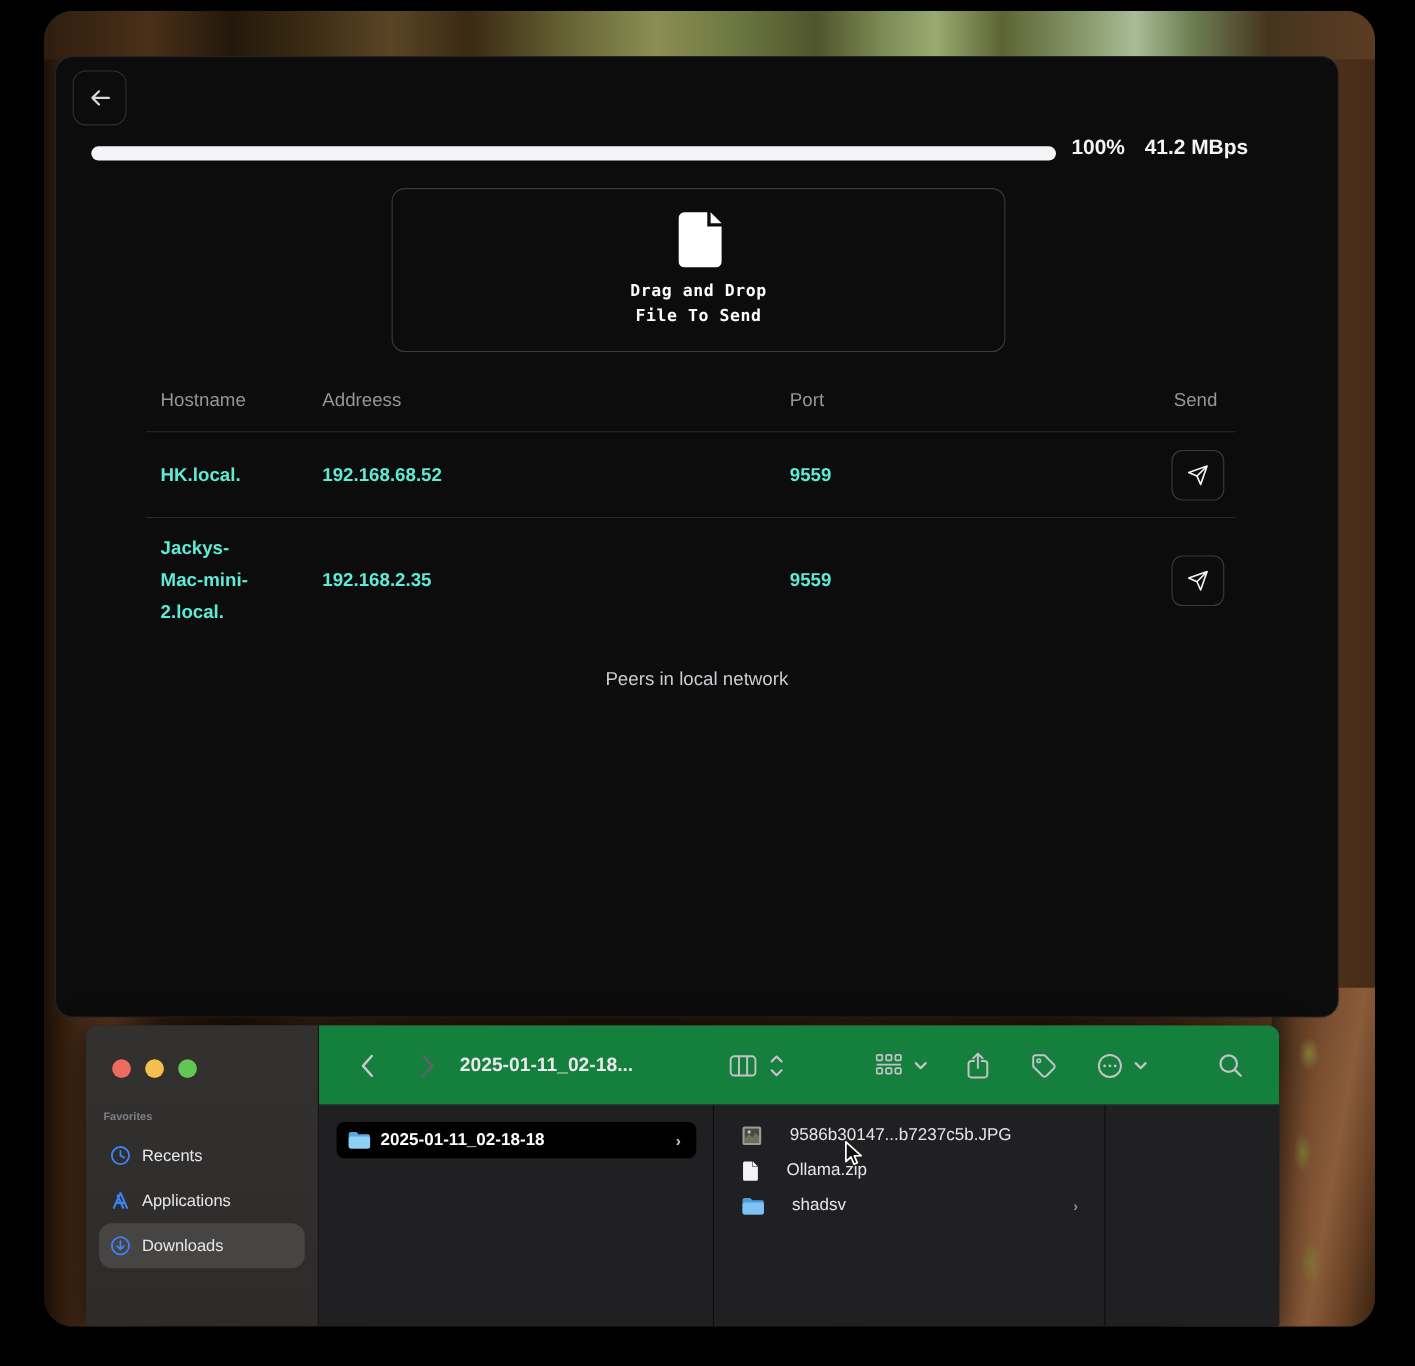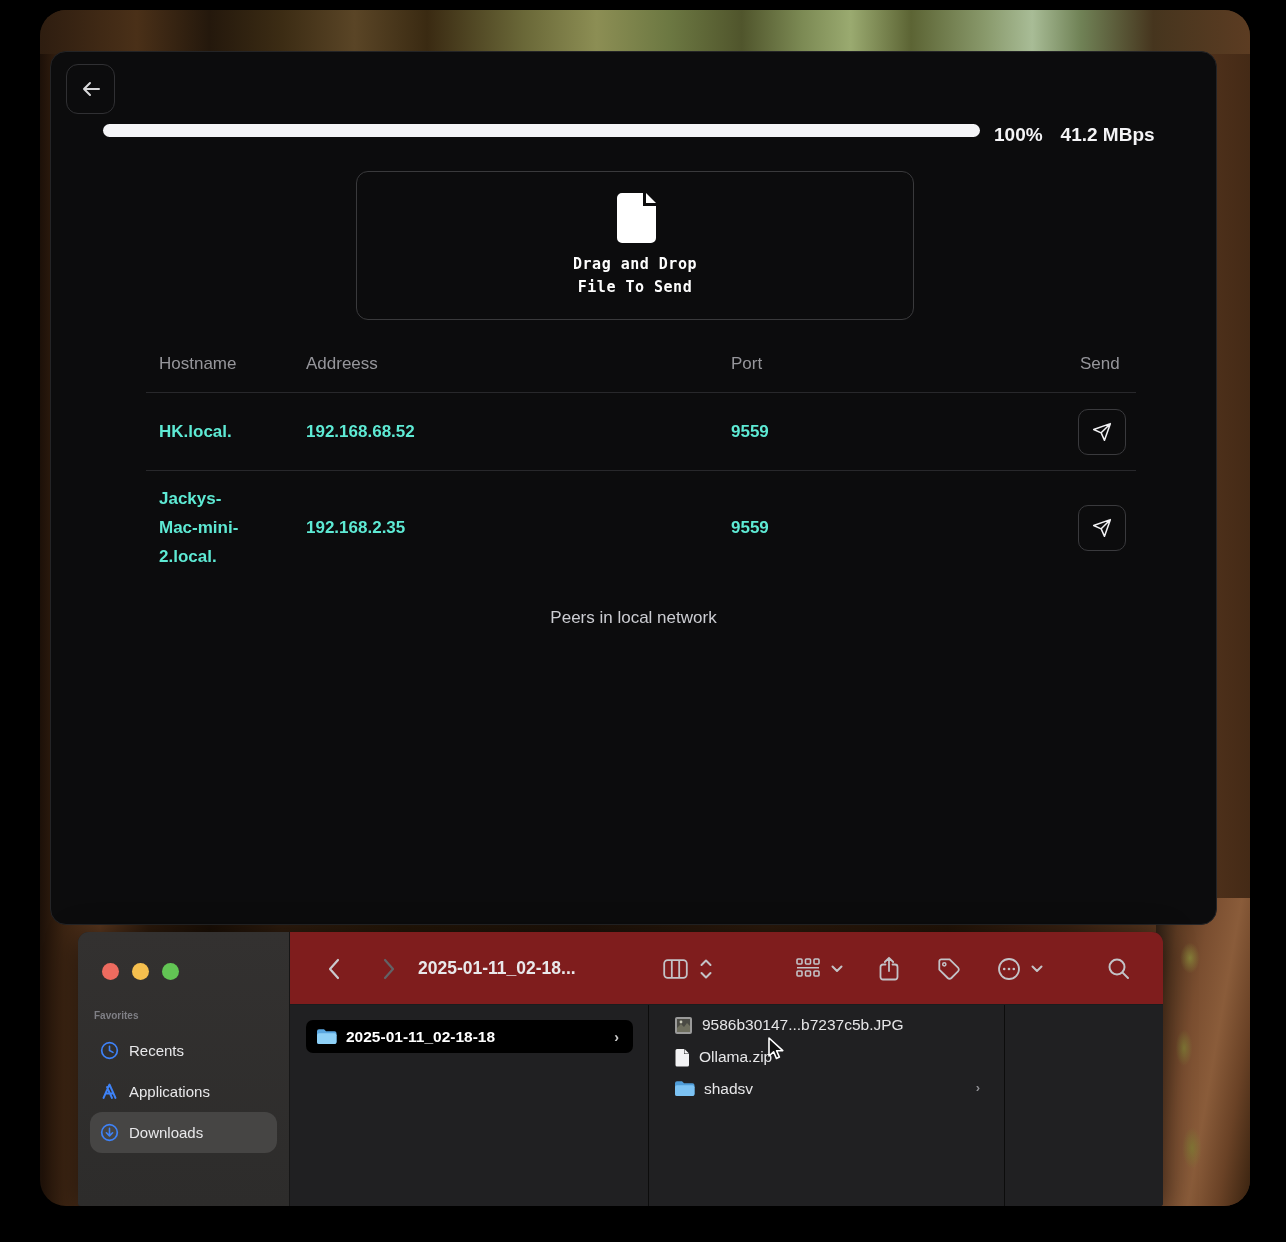--- a/index.html
+++ b/index.html
@@ -13,31 +13,31 @@
   .wp-right { position:absolute; right:0; top:888px; width:94px; height:308px;
     background:
       radial-gradient(14px 22px at 34px 60px, rgba(140,145,60,.75), transparent 70%),
       radial-gradient(12px 26px at 28px 150px, rgba(130,135,55,.7), transparent 70%),
       radial-gradient(14px 30px at 36px 250px, rgba(125,130,50,.65), transparent 70%),
       linear-gradient(100deg,#241a12 0%,#5c3a22 18%,#7a4e30 38%,#8a5c3a 58%,#6a4226 78%,#38220f 100%); }
 
   
   .app-window { position:absolute; left:10px; top:41px; width:1167px; height:874px; background:#0c0c0d; border:1px solid #242426; border-radius:16px; }
   .back-btn { position:absolute; left:15px; top:12px; width:49px; height:50px; background:transparent; border:1.5px solid #303033; border-radius:12px; color:#d9d9db; font-size:22px; line-height:46px; text-align:center; cursor:default; }
-  .progress-row { position:absolute; left:52px; top:72px; width:1105px; display:flex; align-items:flex-start; }
+  .progress-row { position:absolute; left:32px; top:72px; width:1105px; display:flex; align-items:flex-end; }
   .pbar { width:877px; height:13px; border-radius:7px; background:#f5f5f7; }
   .ptext { color:#f4f4f6; font-size:19px; font-weight:700; }
   .ptext.pct { margin-left:14px; }
   .ptext.spd { margin-left:18px; }
 
   .dropzone { position:absolute; left:305px; top:119px; width:558px; height:149px; border:1px solid #3a3a3c; border-radius:12px;
     display:flex; flex-direction:column; align-items:center; justify-content:center; }
   .dz-text { margin-top:9px; font-family:"DejaVu Sans Mono", monospace; font-weight:700; font-size:15px; line-height:23px; color:#fdfdfd; text-align:center; letter-spacing:.5px; }
 
-  .peer-table { position:absolute; left:95px; top:296px; width:990px; }
+  .peer-table { position:absolute; left:82px; top:296px; width:990px; }
   .thead, .trow { display:grid; grid-template-columns:147px 425px 347px 1fr; padding-left:13px; align-items:center; }
   .thead { height:45px; align-items:start; padding-top:6px; border-bottom:1px solid #28282b; color:#96969b; font-size:17px; font-weight:500; }
   .thead .c4 { padding-left:2px; }
   .trow { color:#5eead4; font-size:17px; font-weight:700; }
   .trow.r1 { height:78px; border-bottom:1px solid #28282b; }
   .trow.r2 { height:113px; }
   .cell-host { display:inline-block; width:92px; line-height:29px; }
   .send-btn { width:48px; height:46px; background:transparent; border:1.5px solid #3a3a3d; border-radius:10px; display:flex; align-items:center; justify-content:center; cursor:default; }
   .app-footer { position:absolute; left:0; top:556px; width:100%; text-align:center; color:#cccdd2; font-size:17px; font-weight:400; }
 
@@ -47,41 +47,41 @@
   .traffic { position:absolute; left:24px; top:31px; display:flex; gap:13px; }
   .tl { width:17px; height:17px; border-radius:50%; }
   .tl.red { background:#ed6b5f; } .tl.yellow { background:#f5bf4e; } .tl.green { background:#62c554; }
   .fav-section { position:absolute; left:0; top:78px; width:100%; }
   .fav-label { margin-left:16px; font-size:10px; font-weight:700; color:#7f7f85; }
   .side-list { list-style:none; margin-top:9px; padding:0 12px; }
   .side-item { height:41px; display:flex; align-items:center; gap:10px; padding-left:10px; border-radius:9px; color:#e8e8ea; font-size:15px; font-weight:500; }
   .side-item.selected { background:#464544;border-radius:12px; }
   .side-item .sicon { width:19px; height:19px; display:flex; align-items:center; justify-content:center; }
 
-  .toolbar { position:absolute; left:212px; top:0; right:0; height:73px; background:#7f1d1d; border-bottom:1px solid #1c1c1e; }
+  .toolbar { position:absolute; left:212px; top:0; right:0; height:73px; background:#15803d; border-bottom:1px solid #1c1c1e; }
   .tb { position:absolute; top:0; height:73px; display:flex; align-items:center; justify-content:center; color:#c3c3c7; }
   .nav-back { left:28px; width:30px; color:#cacace; }
   .nav-fwd { left:84px; width:30px; color:#626266; }
   .tb-title { left:128px; height:73px; display:flex; align-items:center; color:#e9e9eb; font-size:17.5px; font-weight:700; }
   .i-colview { left:372px; width:26px; } .i-updown { left:408px; width:16px; }
   .i-grid { left:506px; width:26px; } .i-gridchev { left:540px; width:14px; }
   .i-share { left:586px; width:26px; } .i-tag { left:646px; width:26px; }
   .i-more { left:706px; width:26px; } .i-morechev { left:740px; width:14px; }
   .i-search { left:816px; width:26px; }
 
   .fbody { position:absolute; left:212px; top:73px; right:0; bottom:0; background:#202022; }
   .fcol-div { position:absolute; top:0; bottom:0; width:1px; background:#0c0c0c; }
   .fcol-div.d1 { left:358px; } .fcol-div.d2 { left:714px; }
 
   .sel-pill { position:absolute; left:16px; top:15px; width:327px; height:33px; background:#000000; border-radius:7px; display:flex; align-items:center; padding-left:10px; gap:9px; }
   .sel-pill .flabel { color:#fff; font-size:15.5px; font-weight:700; }
   .pill-chev { position:absolute; right:14px; color:rgba(255,255,255,.8); font-size:14px; font-weight:700; }
 
   .file-list { position:absolute; left:358px; top:11px; width:356px; }
-  .file-row { height:32px; display:flex; padding-left:26px; gap:9px; position:relative; color:#e6e6e8; font-size:15.5px; font-weight:500; }
+  .file-row { height:32px; display:flex; align-items:center; padding-left:26px; gap:25px; position:relative; color:#e6e6e8; font-size:15.5px; font-weight:500; }
   .row-chev { position:absolute; right:24px; color:#8e8e93; font-size:13px; font-weight:700; }
 
   .cursor { position:absolute; left:723px; top:1026px; z-index:50; }
 
   svg { display:block; }
 </style>
 </head>
 <body>
 
 <div class="screen">

